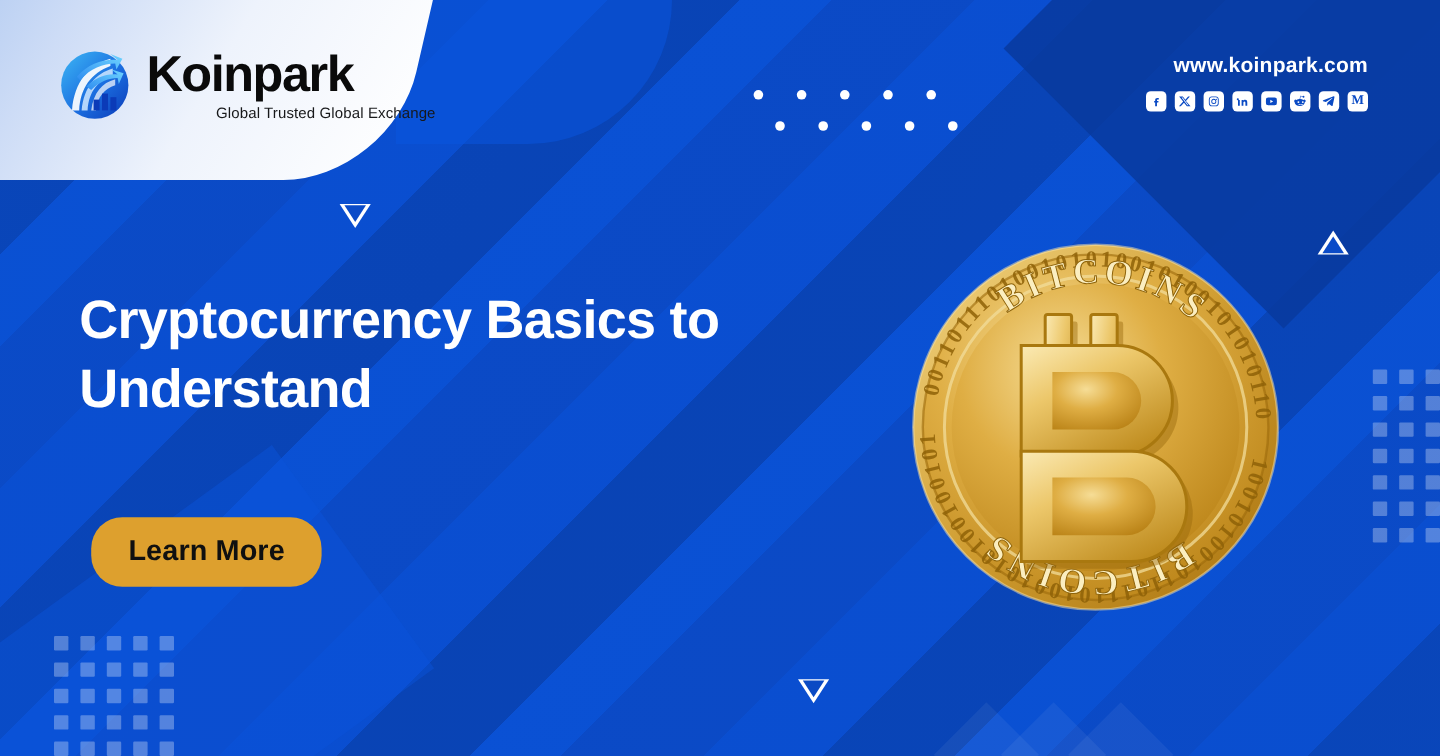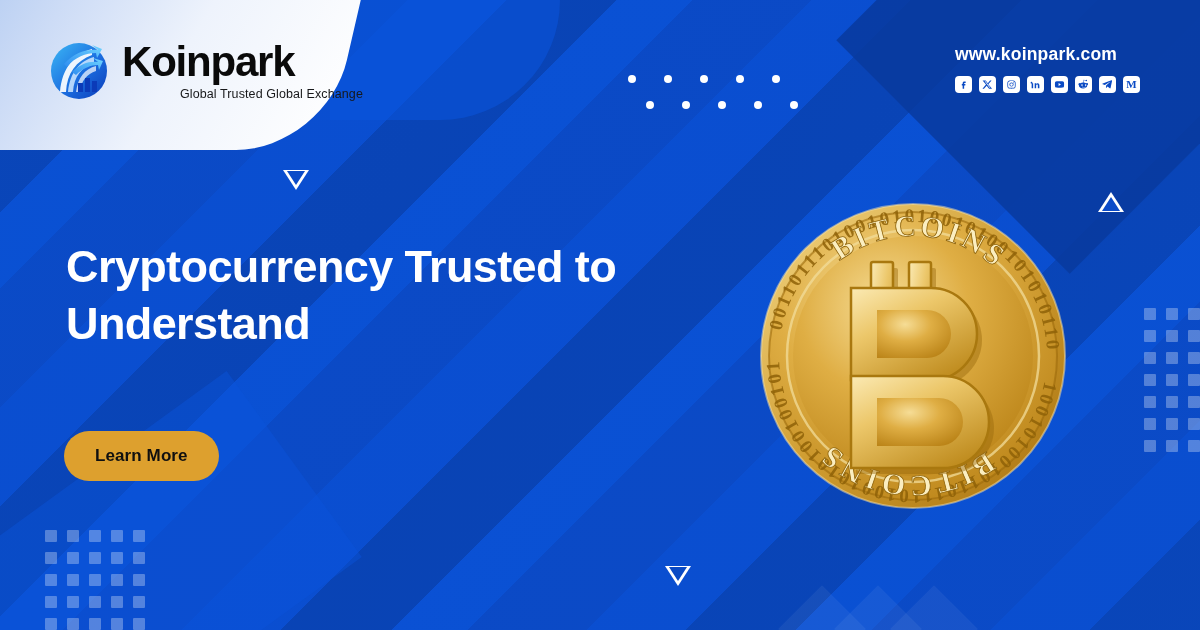--- a/index.html
+++ b/index.html
@@ -94,20 +94,21 @@
     letter-spacing:.1px;
     margin-top:5px;
     margin-left:58px;
     white-space:nowrap;
   }
 
   
   .topright {
     position:absolute;
     right:60px; top:44px;
+    text-align:right;
   }
   .site-url {
     color:#ffffff;
     font-size:17.5px;
     font-weight:700;
     letter-spacing:.2px;
     white-space:nowrap;
   }
   .social-row {
     margin-top:11px;
@@ -141,27 +142,27 @@
     color:#ffffff;
     font-size:45px;
     font-weight:800;
     line-height:1.27;
     letter-spacing:-.6px;
   }
 
   
   .cta {
     position:absolute;
-    left:64px; top:431px;
+    left:76px; top:431px;
     background:#dda02e;
     color:#101010;
     border:none;
     border-radius:26px;
     padding:15px 31px;
-    font-size:17px;
+    font-size:24px;
     font-weight:700;
     font-family:"Liberation Sans", sans-serif;
     cursor:pointer;
     letter-spacing:.1px;
   }
 
   
   .coin-wrap {
     position:absolute;
     left:757px; top:200px;
@@ -318,21 +319,21 @@
           </svg>
       </span>
 
       <span class="social-btn">
         <span class="mglyph">M</span>
       </span>
 
     </div>
   </div>
 
-  <h1 class="headline">Cryptocurrency Trusted to Understand</h1>
+  <h1 class="headline">Cryptocurrency Basics to Understand</h1>
 
   <button class="cta">Learn More</button>
 
   <div class="coin-wrap">
     <svg viewBox="0 0 312 312" xmlns="http://www.w3.org/2000/svg">
       <defs>
         <radialGradient id="gFace" cx="38%" cy="30%" r="78%">
           <stop offset="0" stop-color="#f6dd96"></stop>
           <stop offset="45%" stop-color="#dfae44"></stop>
           <stop offset="100%" stop-color="#bb8418"></stop>

